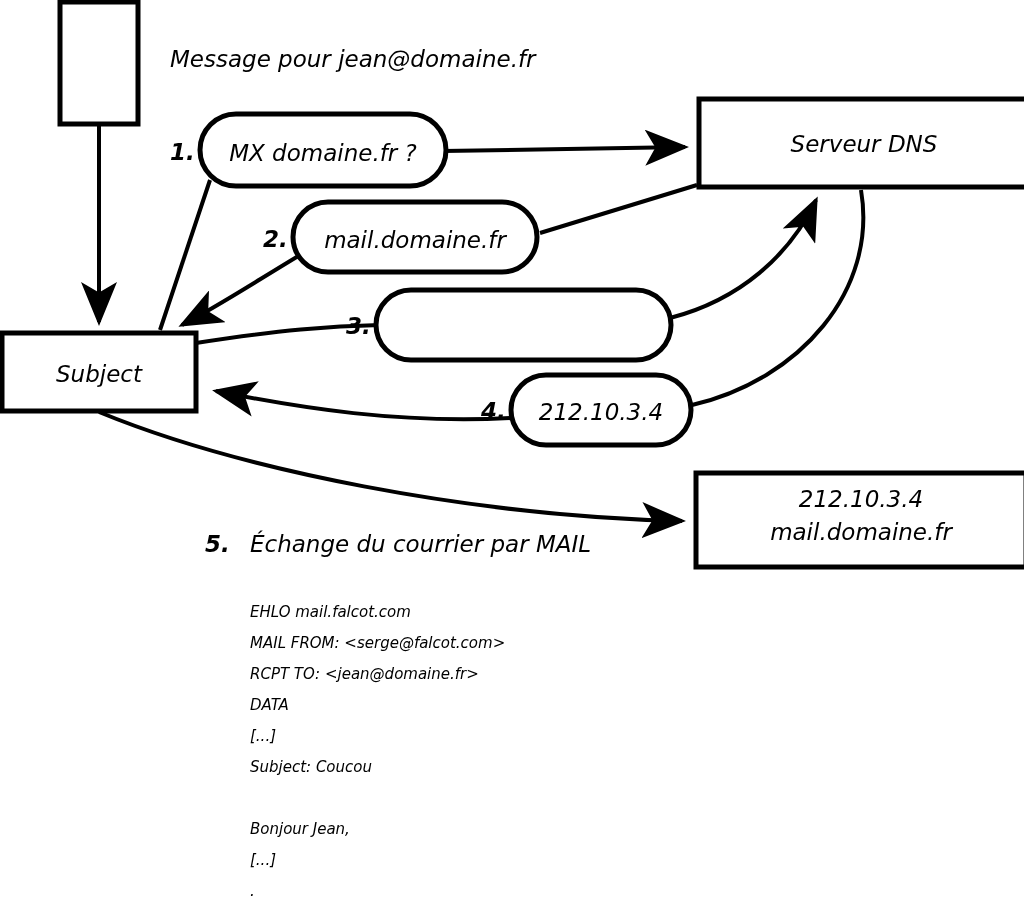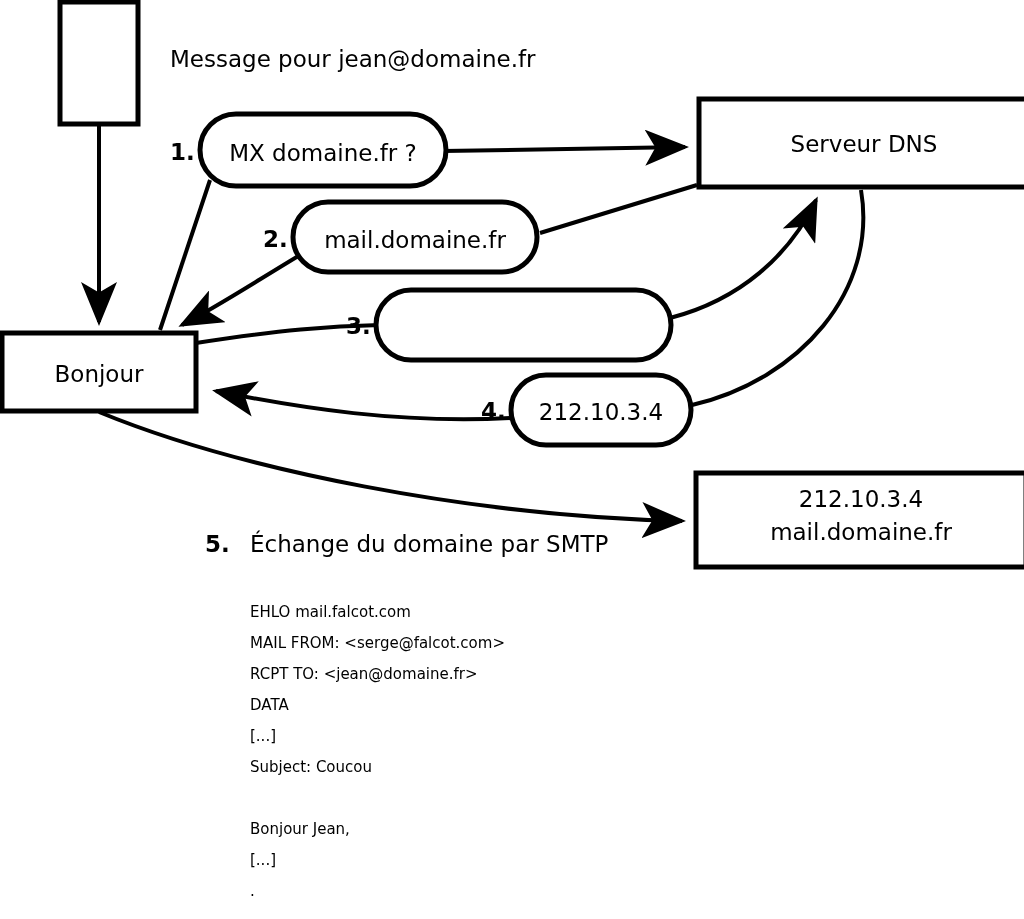--- a/index.html
+++ b/index.html
@@ -7,20 +7,21 @@
     padding: 0;
     background: #ffffff;
   }
   #canvas {
     position: relative;
     width: 1024px;
     height: 919px;
     background: #ffffff;
     font-family: "DejaVu Sans", sans-serif;
     overflow: hidden;
+    font-style: italic;
   }
   svg.layer {
     position: absolute;
     left: 0;
     top: 0;
     width: 1024px;
     height: 919px;
   }
   .edge {
     fill: none;
@@ -114,38 +115,38 @@
 
     <rect class="node-round" x="293" y="202" width="244" height="70" rx="35" ry="35"></rect>
 
     <rect class="node-round" x="376" y="290" width="295" height="70" rx="35" ry="35"></rect>
 
     <rect class="node-round" x="511" y="375" width="180" height="70" rx="35" ry="35"></rect>
   </svg>
 
   <div class="plain-text" style="left:170px; top:46px;">Message pour jean@domaine.fr</div>
 
-  <div class="node-label" style="left:2px; top:360px; width:194px;">Bonjour</div>
+  <div class="node-label" style="left:2px; top:360px; width:194px;">Subject</div>
 
   <div class="node-label" style="left:699px; top:130px; width:330px;">Serveur DNS</div>
 
   <div class="node-label" style="left:696px; top:485px; width:330px;">212.10.3.4</div>
   <div class="node-label" style="left:696px; top:518px; width:330px;">mail.domaine.fr</div>
 
   <div class="step-num" style="left:170px; top:139px;">1.</div>
   <div class="step-num" style="left:263px; top:226px;">2.</div>
   <div class="step-num" style="left:346px; top:313px;">3.</div>
   <div class="step-num" style="left:481px; top:398px;">4.</div>
   <div class="step-num" style="left:205px; top:531px;">5.</div>
 
   <div class="node-label" style="left:200px; top:139px; width:246px;">MX domaine.fr ?</div>
   <div class="node-label" style="left:293px; top:226px; width:244px;">mail.domaine.fr</div>
   <div class="node-label" style="left:511px; top:398px; width:180px;">212.10.3.4</div>
 
-  <div class="plain-text" style="left:250px; top:531px;">Échange du domaine par SMTP</div>
+  <div class="plain-text" style="left:250px; top:531px;">Échange du courrier par MAIL</div>
 
   <div class="transcript" style="left:250px; top:597px;">EHLO mail.falcot.com
 MAIL FROM: &lt;serge@falcot.com&gt;
 RCPT TO: &lt;jean@domaine.fr&gt;
 DATA
 [...]
 Subject: Coucou
 
 Bonjour Jean,
 [...]

